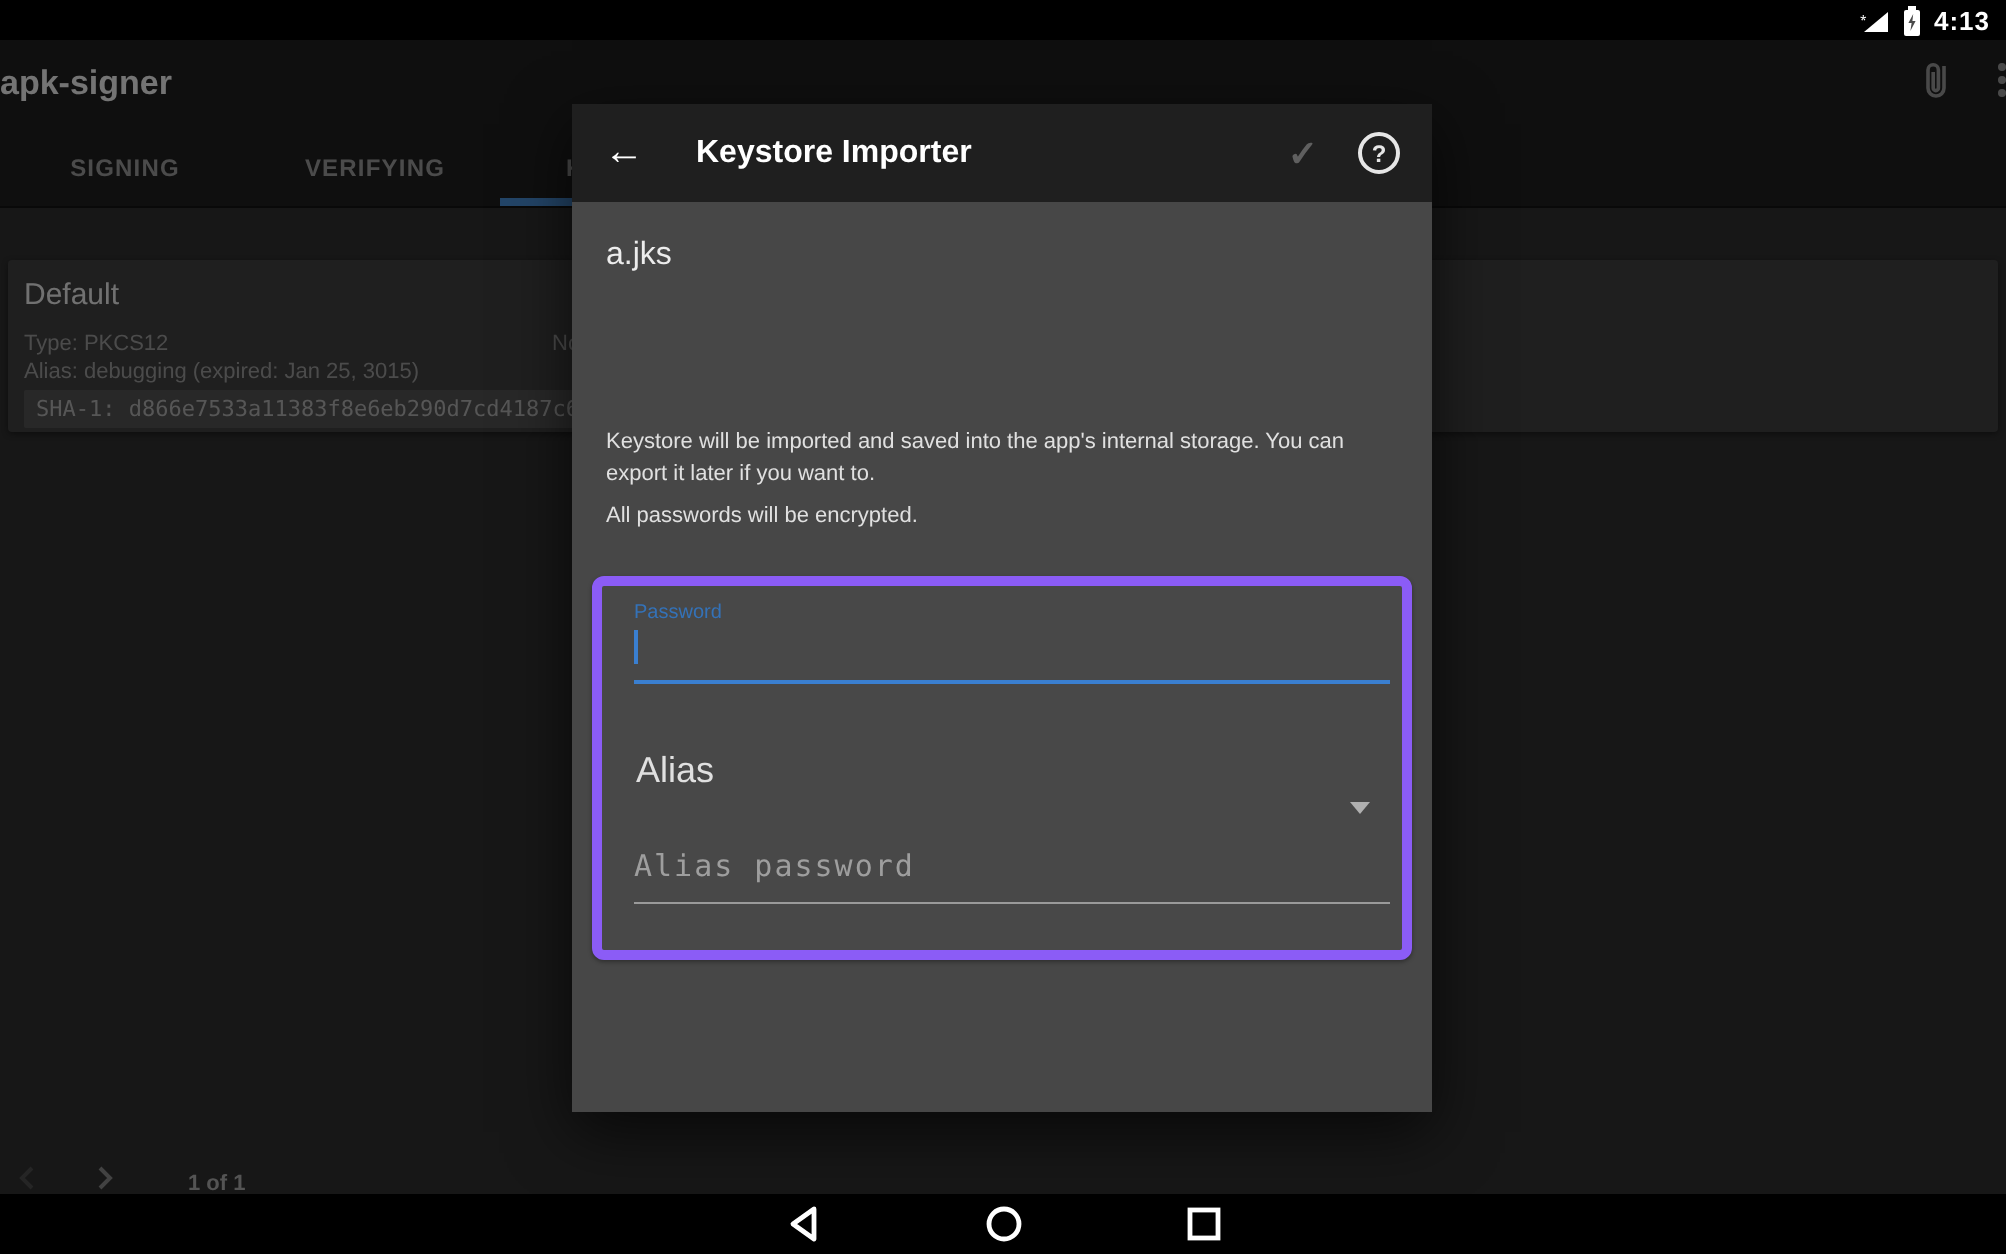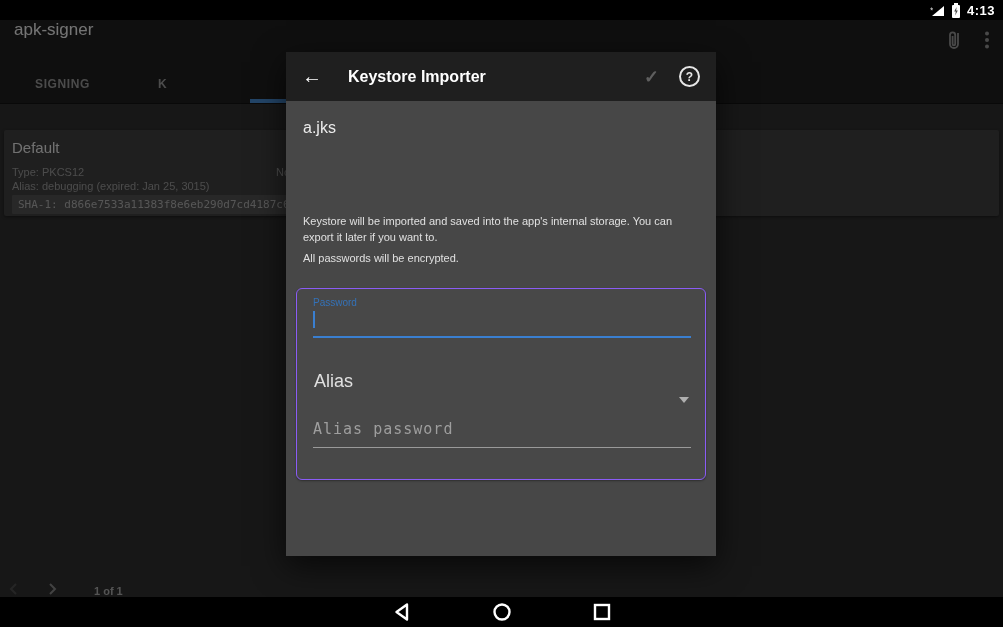--- a/index.html
+++ b/index.html
@@ -13,21 +13,21 @@
   .status-bar {
     position:absolute; left:0; top:0; width:1003px; height:20px; background:#000;
     display:flex; align-items:center; justify-content:flex-end; padding-right:8px; gap:6px;
   }
   .status-time { color:#fff; font-size:13px; font-weight:bold; letter-spacing:.5px; }
   .sicon { display:flex; align-items:center; }
   
   .app-region { position:absolute; left:0; top:20px; width:1003px; height:577px; background:#303030; }
   .app-bar {
     position:absolute; left:0; top:0; width:100%; height:44px; background:#212121;
-    display:flex; padding:0 14px;
+    display:flex; align-items:center; padding:0 0;font-weight:bold;
   }
   .app-title { color:#f2f2f2; font-size:17px; }
   .app-bar-actions { margin-left:auto; display:flex; align-items:center; gap:22px; }
   .tab-bar {
     position:absolute; left:0; top:44px; width:100%; height:40px; background:#212121;
     border-bottom:1px solid #141414; display:flex;
   }
   .tab { width:125px; height:100%; display:flex; align-items:center; justify-content:center;
     color:#9e9e9e; font-size:12px; font-weight:bold; letter-spacing:.6px; position:relative; }
   .tab-indicator { position:absolute; left:250px; bottom:0; width:125px; height:4px; background:#4a90d9; }
@@ -79,21 +79,21 @@
     display:flex; align-items:center; justify-content:center;
   }
   .dialog-body { position:absolute; left:0; top:49px; width:100%; height:455px; }
   .dlg-filename { position:absolute; left:17px; top:18px; color:#ececec; font-size:16px; }
   .dlg-note { position:absolute; left:17px; width:398px; color:#e0e0e0; font-size:11px;
     line-height:1.45; }
   .note-1 { top:113px; }
   .note-2 { top:150px; }
   .form-card {
     position:absolute; left:10px; top:187px; width:410px; height:192px;
-    background:#484848; border:1px solid #8b5cf6; border-radius:6px;
+    background:#484848; border:5px solid #8b5cf6; border-radius:6px;
     box-shadow:0 1px 2px rgba(0,0,0,.35);
   }
   .pw-label { position:absolute; left:16px; top:8px; color:#3472b8; font-size:10px; }
   .pw-cursor { position:absolute; left:16px; top:22px; width:2px; height:17px; background:#3a7fd0; }
   .pw-underline { position:absolute; left:16px; top:47px; width:378px; height:2px; background:#3a7fd0; }
   .alias-label { position:absolute; left:17px; top:82px; color:#e0e0e0; font-size:18px; }
   .spinner-caret {
     position:absolute; right:16px; top:108px; width:0; height:0;
     border-left:5px solid transparent; border-right:5px solid transparent; border-top:6px solid #b0b0b0;
   }
@@ -140,20 +140,23 @@
               <circle cx="2" cy="9" r="2"></circle>
               <circle cx="2" cy="15.5" r="2"></circle>
           </svg>
         </span>
       </span>
     </div>
 
     <div class="tab-bar">
       <div class="tab">
         <span>SIGNING</span>
+      </div>
+      <div class="tab">
+        <span>VERIFYING</span>
       </div>
       <div class="tab">
         <span style="position:absolute;left:33px;">K</span>
       </div>
       <div class="tab-indicator"></div>
     </div>
 
     <div class="content">
       <div class="keystore-card">
         <div class="ks-name">Default</div>

